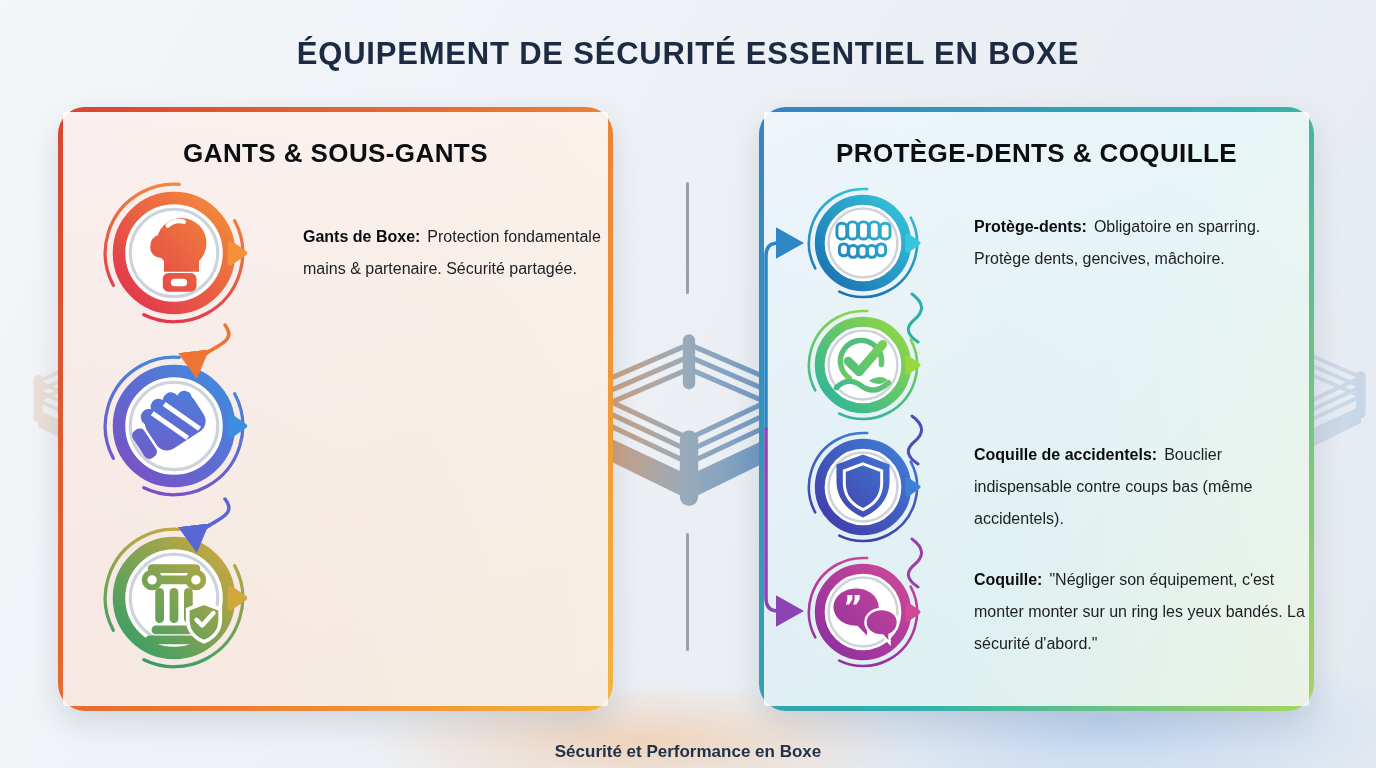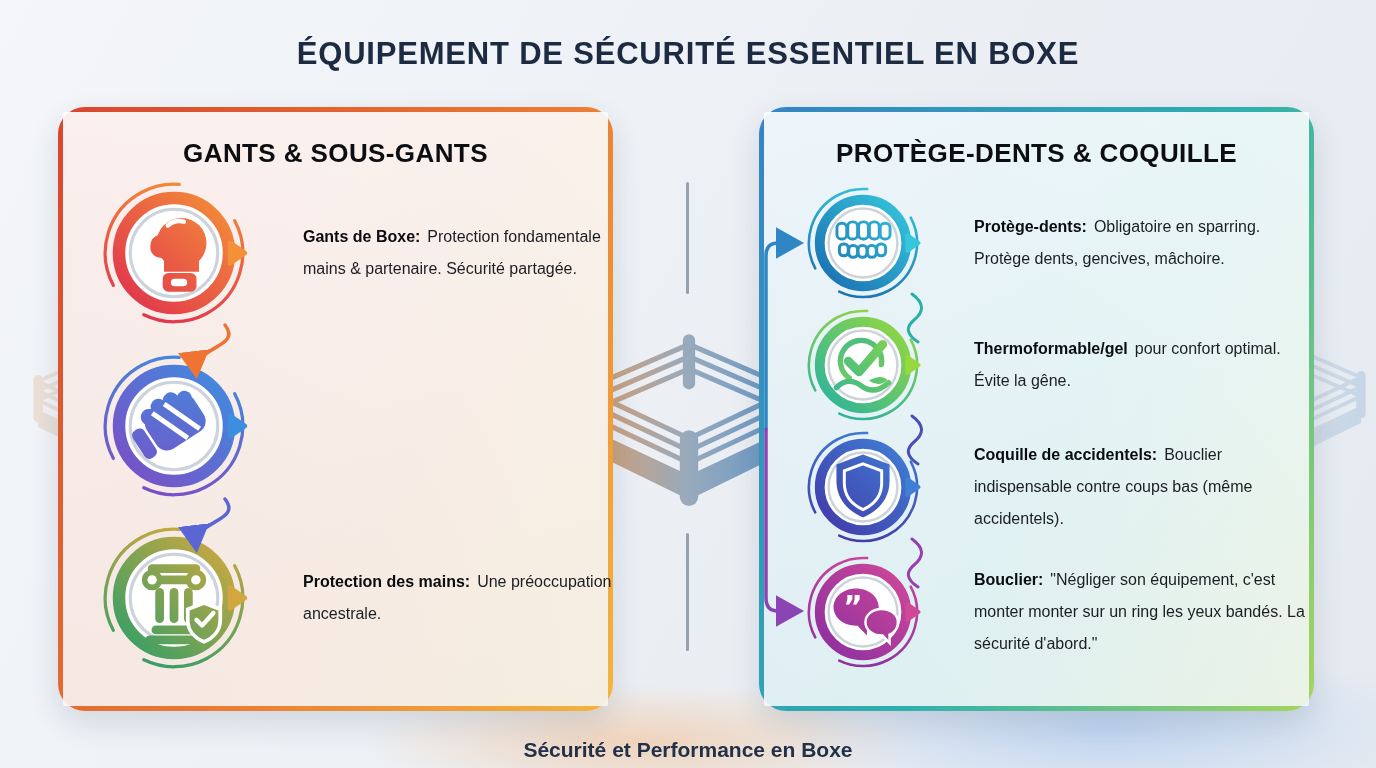--- a/index.html
+++ b/index.html
@@ -9,21 +9,21 @@
 
   .wash { position:absolute; z-index:0; pointer-events:none; }
   .wash-warm { left:360px; bottom:-34px; width:560px; height:120px;
     background:radial-gradient(ellipse at center, rgba(244,188,140,.55), rgba(244,188,140,0) 70%); }
   .wash-blue { right:-50px; bottom:-44px; width:640px; height:170px;
     background:radial-gradient(ellipse at center, rgba(165,198,238,.6), rgba(165,198,238,0) 70%); }
 
   .main-title { position:absolute; top:36px; left:0; width:100%; text-align:center;
     font-size:31px; font-weight:800; letter-spacing:.8px; color:#1c2b42; z-index:4; }
   .footer-caption { position:absolute; bottom:6px; left:0; width:100%; text-align:center;
-    font-size:21px; font-weight:600; color:#22314a; z-index:4; }
+    font-size:17px; font-weight:600; color:#22314a; z-index:4; }
 
   .divider { position:absolute; left:686px; width:3px; border-radius:2px; background:#97a1ad; z-index:1; }
   .d1 { top:182px; height:112px; }
   .d2 { top:533px; height:118px; }
 
   .ring { position:absolute; z-index:1; }
   .ring-center { left:556px; top:328px; width:266px; opacity:.95; }
   .ring-left { left:16px; top:334px; width:205px; opacity:.22; }
   .ring-right { left:1178px; top:330px; width:205px; opacity:.22; }
 
@@ -190,21 +190,20 @@
             <rect x="56.5" y="52" width="7" height="28" rx="3.5"></rect>
             <rect x="68" y="52" width="7" height="28" rx="3.5"></rect>
             <rect x="42" y="82" width="36" height="7" rx="3.5"></rect>
             <rect x="37" y="90" width="46" height="7" rx="3.5"></rect>
           </g>
           <circle cx="42.5" cy="45.5" r="6" fill="none" stroke="url(#gb3)" stroke-width="4.5"></circle>
           <circle cx="77.5" cy="45.5" r="6" fill="none" stroke="url(#gb3)" stroke-width="4.5"></circle>
           <path d="M84 64 l13 5 v8.5 c0 8.5 -5.5 14.5 -13 17.5 c-7.5 -3 -13 -9 -13 -17.5 v-8.5 z" fill="url(#gb3)" stroke="#fff" stroke-width="3"></path>
           <path d="M78 77.5 l4.5 4.5 l9 -10" fill="none" stroke="#fff" stroke-width="3.5" stroke-linecap="round" stroke-linejoin="round"></path>
         </svg>
-        <p class="itxt"><span class="lead">Protection des mains:</span><span>Une préoccupation ancestrale.</span></p>
       </div>
 
       <svg class="flow-arrow fa-1" width="90" height="62" viewBox="0 0 90 62">
         <defs>
             <marker id="ah1" markerWidth="9" markerHeight="9" refX="6" refY="4.5" orient="auto">
               <path d="M0 0 L8 4.5 L0 9 Z" fill="#ef7433"></path>
             </marker>
           </defs>
         <path d="M62 3 C80 26, 30 24, 33 50" fill="none" stroke="#ef7433" stroke-width="3.5" stroke-linecap="round" marker-end="url(#ah1)"></path>
       </svg>
@@ -261,21 +260,20 @@
             </defs>
           <circle class="deco" cx="60" cy="60" r="55" stroke="url(#gb5)" pathLength="100" stroke-dasharray="40 10 34 16"></circle>
           <circle cx="60" cy="60" r="44" fill="#fff" stroke="url(#gb5)" stroke-width="10"></circle>
           <circle cx="60" cy="60" r="35" fill="#fff" stroke="#ccd3db" stroke-width="2.5"></circle>
           <path class="pointer" d="M105 52 L116.5 60 L105 68 Z"></path>
           <circle cx="58" cy="56" r="21" fill="none" stroke="url(#gb5)" stroke-width="5.5" pathLength="100" stroke-dasharray="68 32" transform="rotate(125 58 56)" stroke-linecap="round"></circle>
           <path d="M45 56 l11 11 l24 -28" fill="none" stroke="url(#gb5)" stroke-width="9" stroke-linecap="round" stroke-linejoin="round"></path>
           <path d="M33 83 c8 -8 17 -8 25 -2 c9 7 18 6 28 -3" fill="none" stroke="url(#gb5)" stroke-width="5.5" stroke-linecap="round"></path>
           <path d="M66 76 q12 -7 19 -1 q-8 8 -19 1 z" fill="url(#gb5)"></path>
         </svg>
-        <p class="itxt"><span class="lead">Thermoformable/gel</span><span>pour confort optimal. Évite la gêne.</span></p>
       </div>
 
       <div class="item item-r3" style="--c1: #4338a8; --c2: #3f7fd6;">
         <svg class="badge-svg" viewBox="0 0 120 120">
           <defs>
               <linearGradient id="gb6" gradientUnits="userSpaceOnUse" x1="15" y1="105" x2="105" y2="15">
                 <stop offset="0" class="s1"></stop>
                 <stop offset="1" class="s2"></stop>
               </linearGradient>
             </defs>
@@ -298,21 +296,21 @@
               </linearGradient>
             </defs>
           <circle class="deco" cx="60" cy="60" r="55" stroke="url(#gb7)" pathLength="100" stroke-dasharray="40 10 34 16"></circle>
           <circle cx="60" cy="60" r="44" fill="#fff" stroke="url(#gb7)" stroke-width="10"></circle>
           <circle cx="60" cy="60" r="35" fill="#fff" stroke="#ccd3db" stroke-width="2.5"></circle>
           <path class="pointer" d="M105 52 L116.5 60 L105 68 Z"></path>
           <path d="M53 36 c-13 0 -23 8.5 -23 19 c0 10.5 10 19 23 19 h1.5 l9.5 10 v-11.5 c7.5 -3.2 12 -9.8 12 -17.5 c0 -10.5 -10 -19 -23 -19 z" fill="url(#gb7)"></path>
           <path d="M79 57 c-9.5 0 -16.5 6 -16.5 13.5 c0 7.5 7 13.5 16.5 13.5 h1 l7 7.5 v-8.5 c5.5 -2.3 8.5 -7 8.5 -12.5 c0 -7.5 -7 -13.5 -16.5 -13.5 z" fill="url(#gb7)" stroke="#fff" stroke-width="2.5"></path>
           <text x="40" y="65" font-size="30" font-weight="bold" fill="#fff" font-family="DejaVu Sans, sans-serif">”</text>
         </svg>
-        <p class="itxt"><span class="lead">Bouclier:</span><span>"Négliger son équipement, c'est monter monter sur un ring les yeux bandés. La sécurité d'abord."</span></p>
+        <p class="itxt"><span class="lead">Coquille:</span><span>"Négliger son équipement, c'est monter monter sur un ring les yeux bandés. La sécurité d'abord."</span></p>
       </div>
     </div>
   </section>
 
   <svg class="bracket" width="54" height="404" viewBox="0 0 54 404">
     <defs>
       <marker id="ahr1" markerWidth="9" markerHeight="9" refX="6" refY="4.5" orient="auto">
           <path d="M0 0 L8 4.5 L0 9 Z" fill="#2e86c5"></path>
         </marker>
       <marker id="ahr2" markerWidth="9" markerHeight="9" refX="6" refY="4.5" orient="auto">

